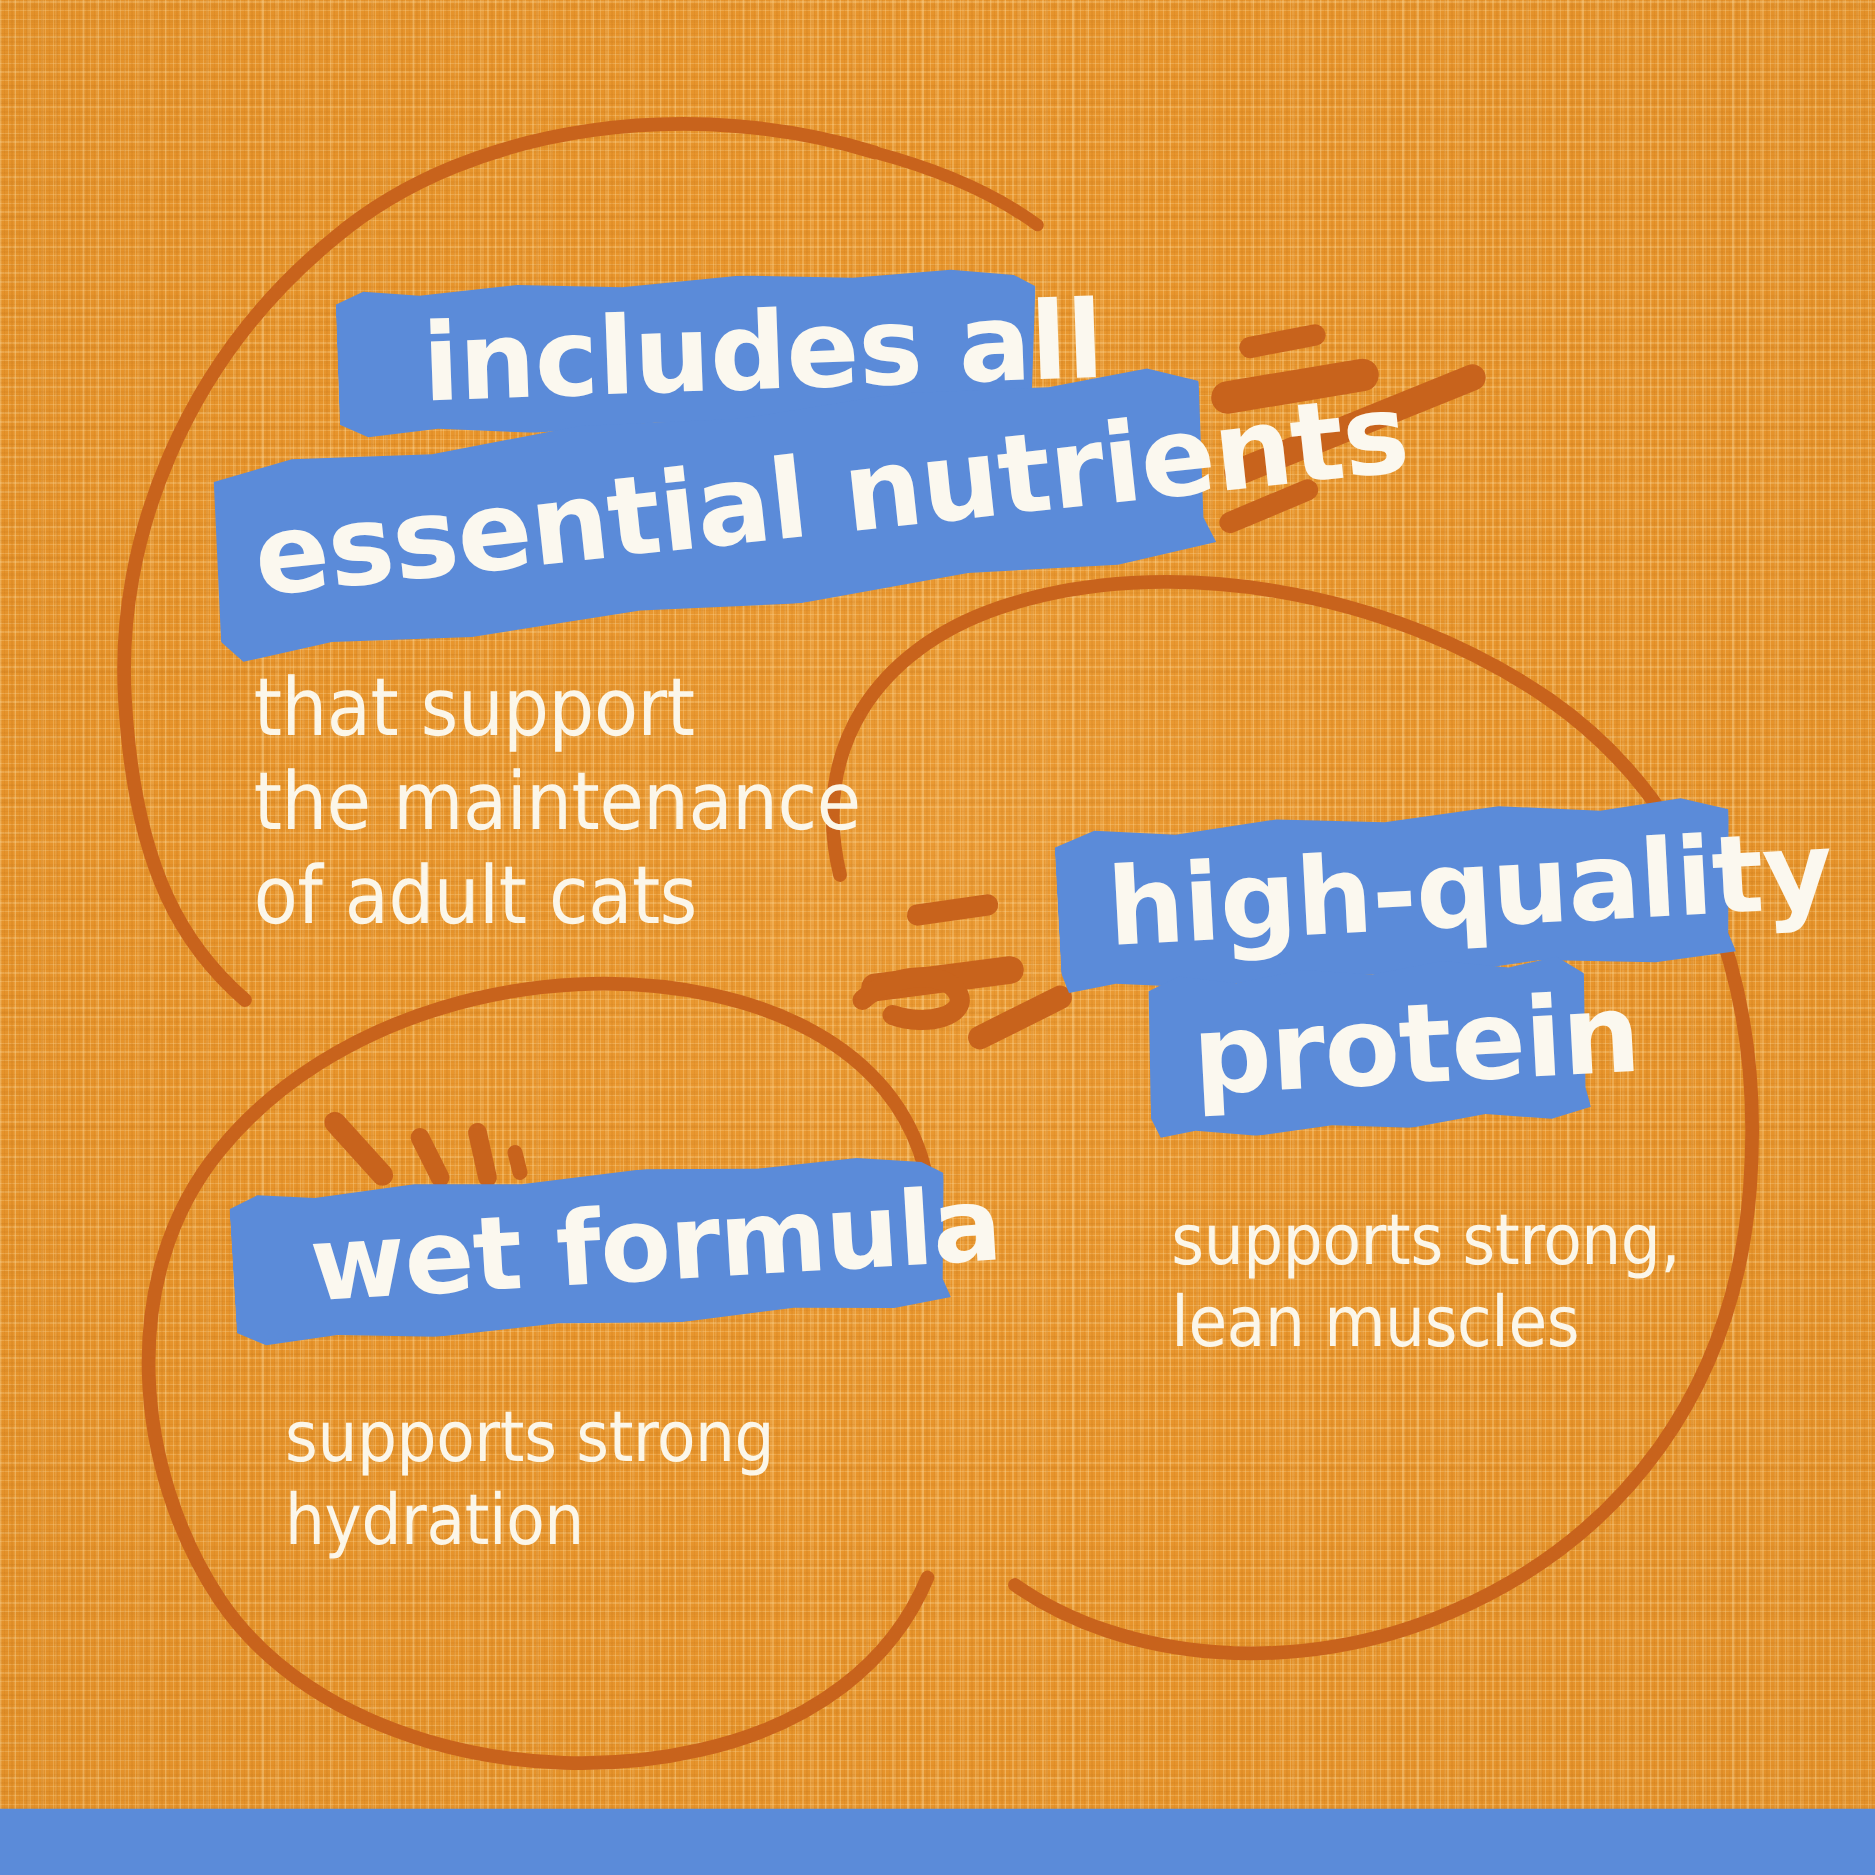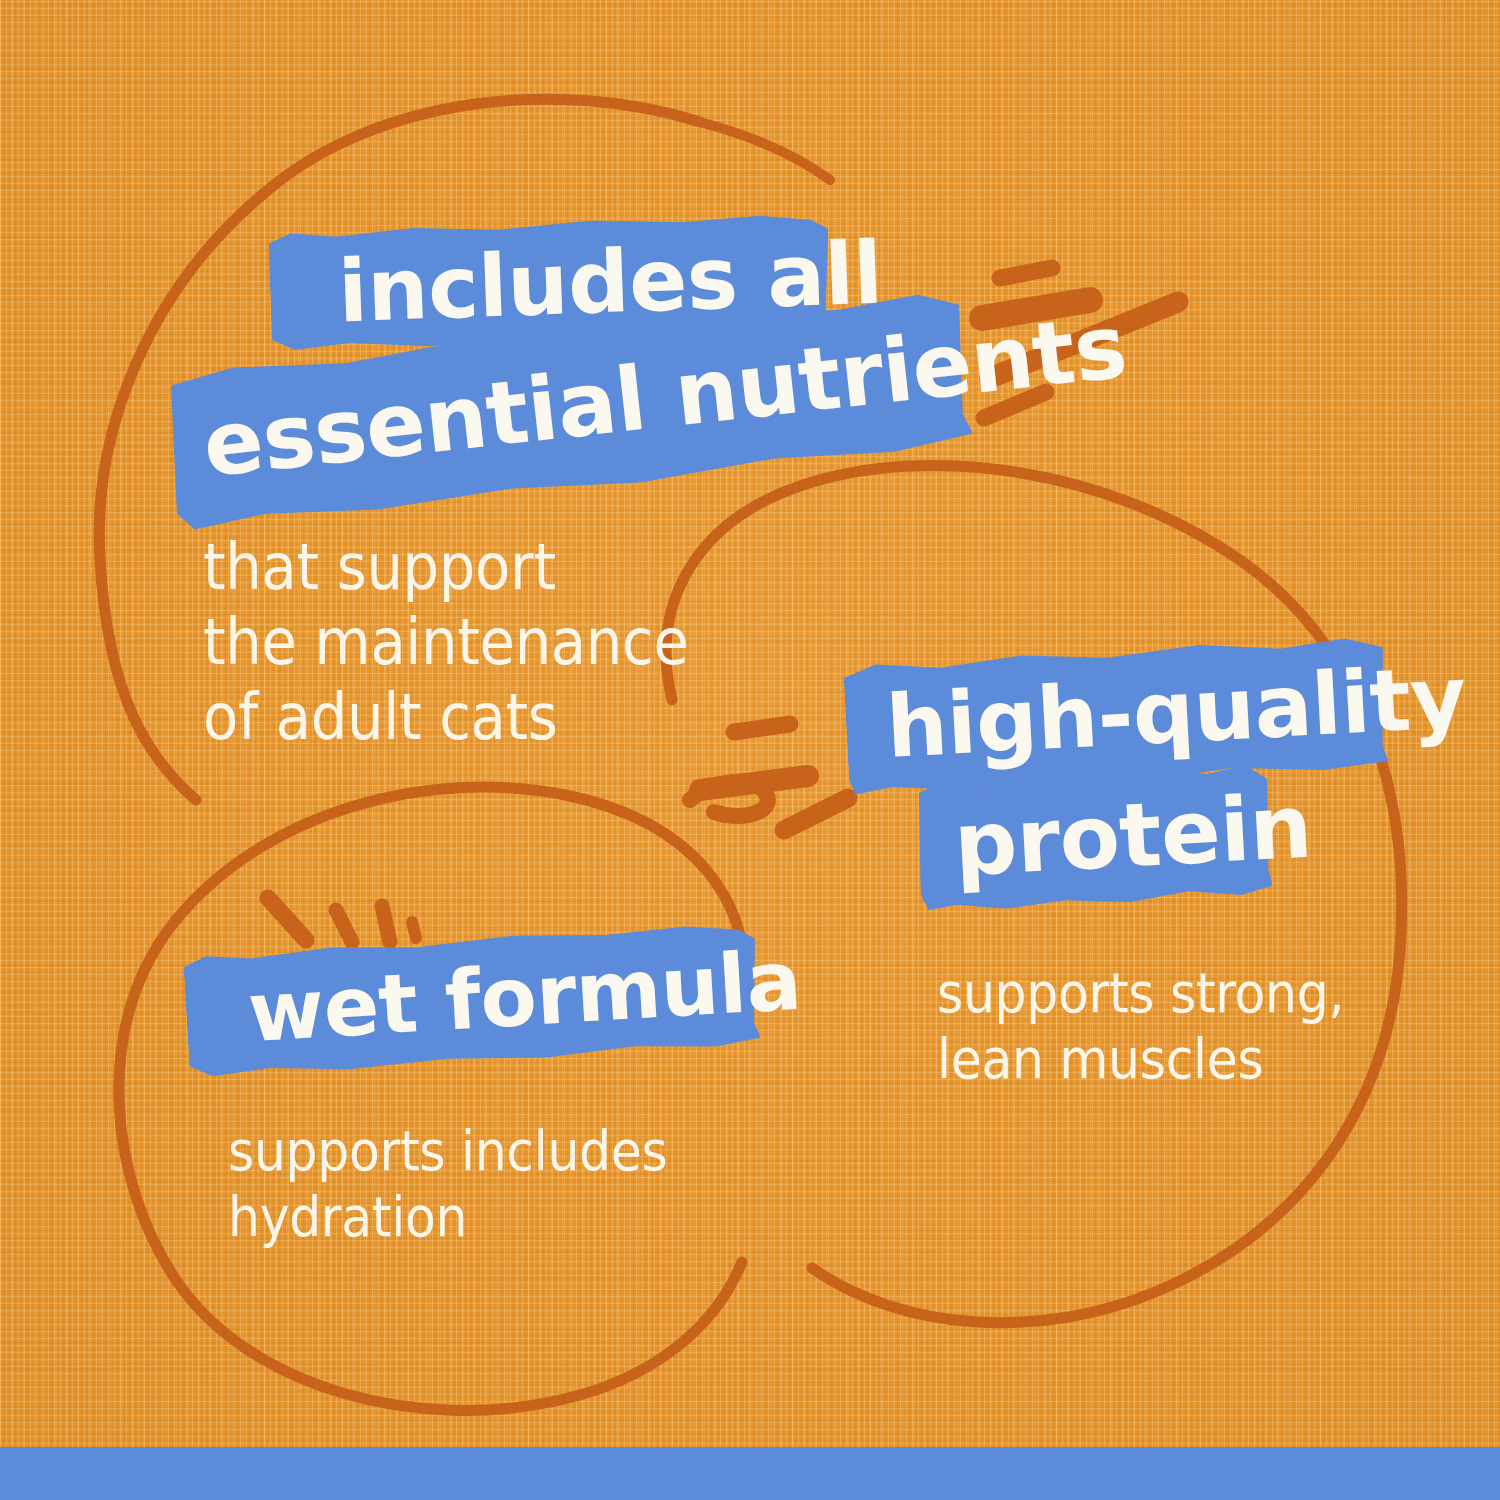--- a/index.html
+++ b/index.html
@@ -156,18 +156,18 @@
   </div>
 
   <div class="body-copy" style="left:937px;top:960px;font-size:56px;">supports strong,
 lean muscles</div>
 
   <div class="hl" style="left:186px;top:938px;width:572px;height:124px;transform:rotate(-3.4deg);">
     <div class="bar tear1"></div>
     <div class="txt" style="font-size:82px;margin-left:62px;margin-top:0px;">wet formula</div>
   </div>
 
-  <div class="body-copy" style="left:228px;top:1118px;font-size:56px;">supports includes
+  <div class="body-copy" style="left:228px;top:1118px;font-size:56px;">supports strong
 hydration</div>
 
   <div id="footer-bar"></div>
 
 </div>
 
 </body></html>

